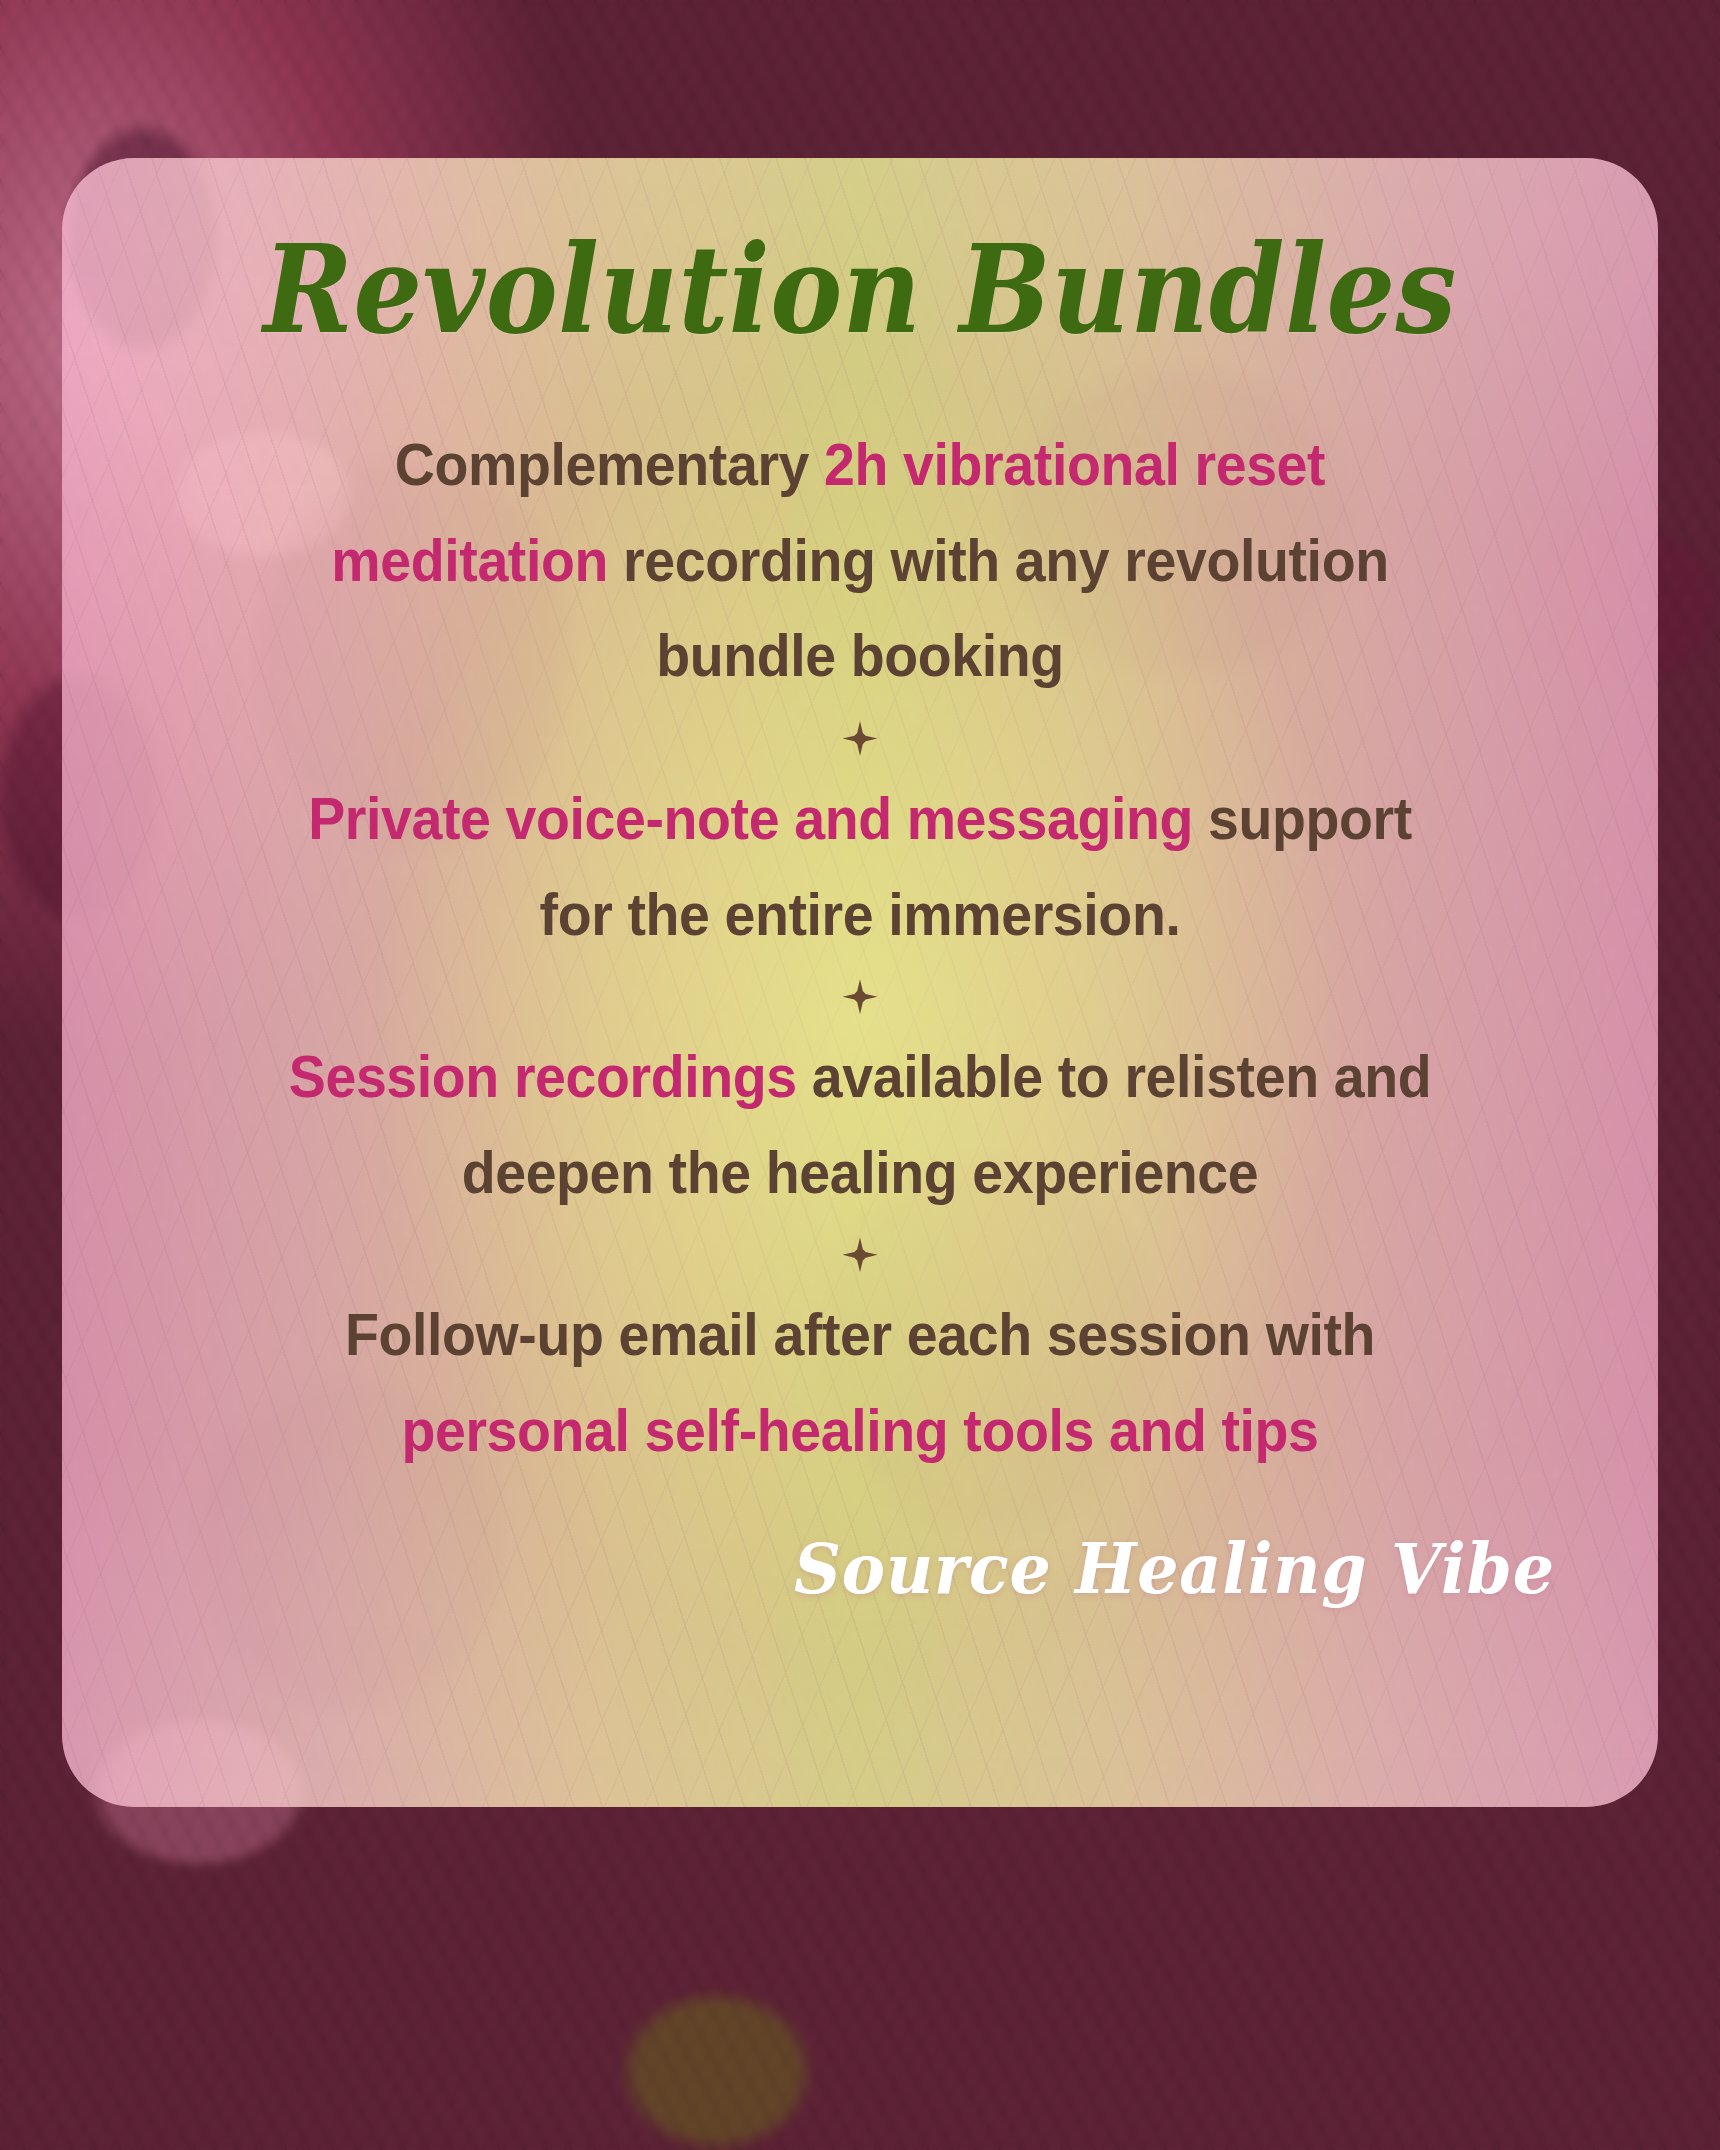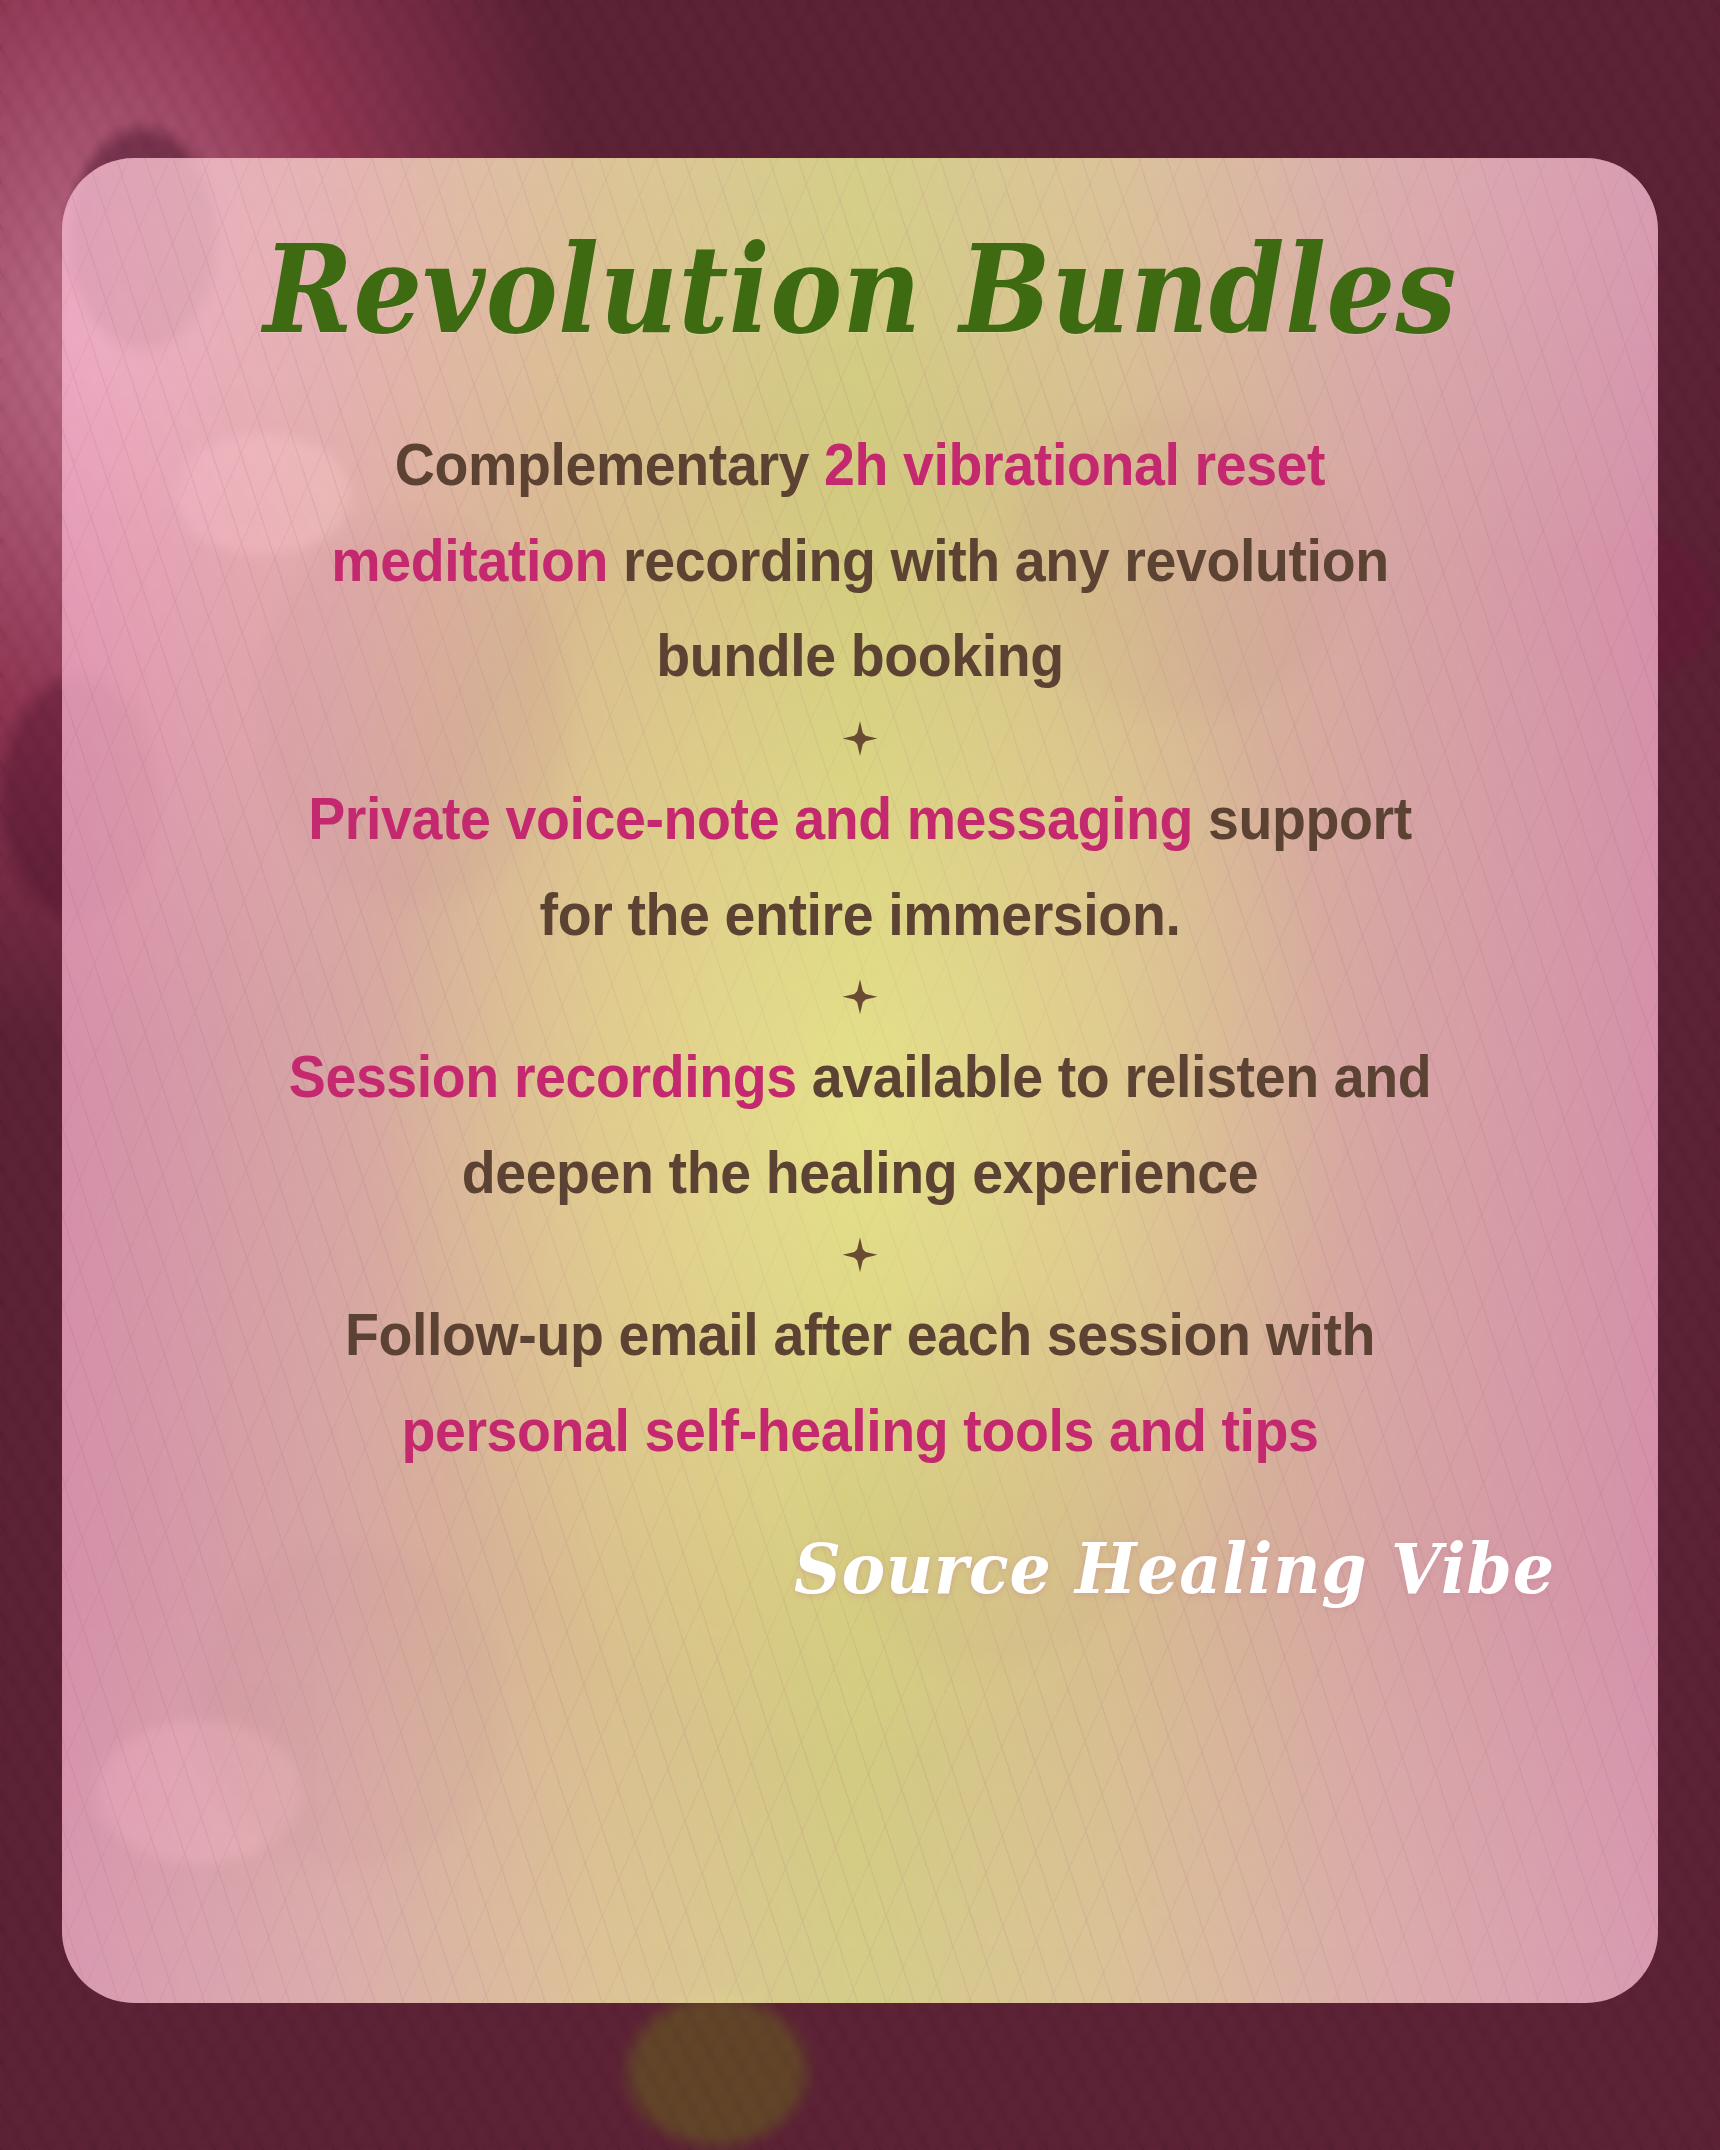--- a/index.html
+++ b/index.html
@@ -64,21 +64,21 @@
     backdrop-filter: blur(3.2px);
     -webkit-backdrop-filter: blur(3.2px);
   }
 
   
   .card {
     position: absolute;
     left: 62px;
     top: 158px;
     width: 1596px;
-    height: 1845px;
+    height: 1649px;
     border-radius: 72px;
     overflow: hidden;
     
     background:
       linear-gradient(90deg,
         rgba(243,168,196,0.80) 0%,
         rgba(246,196,190,0.80) 17%,
         rgba(248,226,160,0.80) 34%,
         rgba(238,240,140,0.80) 50%,
         rgba(246,224,163,0.80) 66%,

